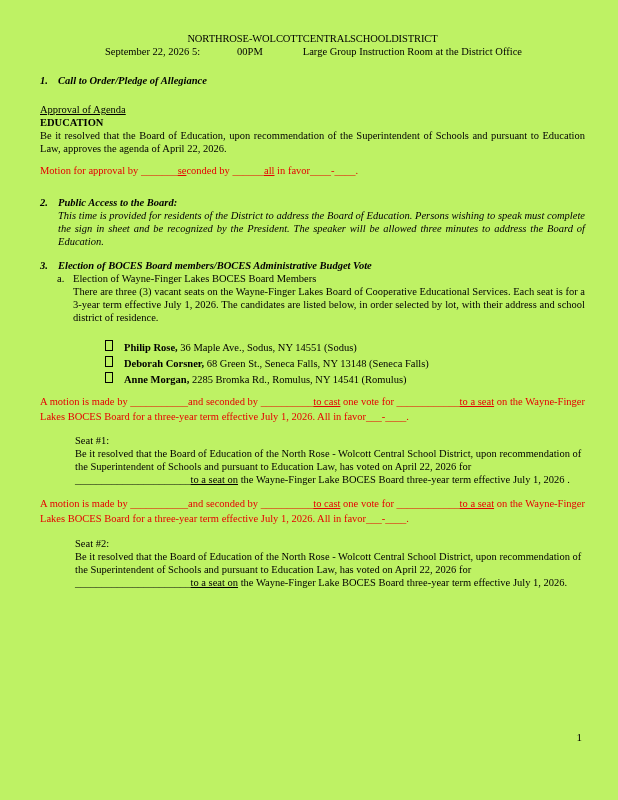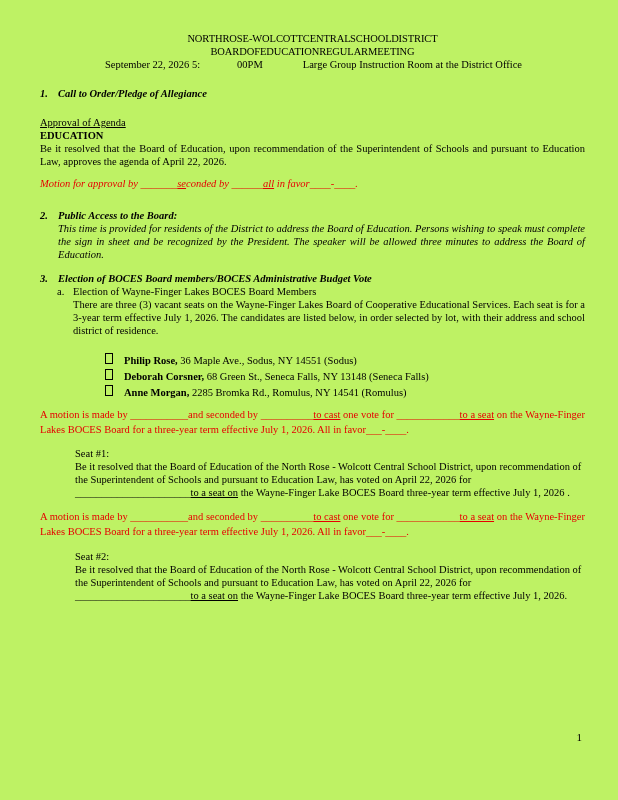--- a/index.html
+++ b/index.html
@@ -22,42 +22,41 @@
   .red{color:var(--red,#e60000);line-height:15px;text-align:justify;}
   .dateline{white-space:nowrap;padding-left:65px;}
   .dateline .g1{margin-left:37px;}
   .dateline .g2{margin-left:40px;}
   .agenda{margin-top:17px;}
   .item-heading{margin-top:16px;}
   .num{display:inline-block;width:18px;}
   .subnum{display:inline-block;width:16px;}
   .approval-block{margin-top:16px;}
   .para{text-align:justify;}
-  .motion-approval{margin-top:8px;font-style:italic;}
+  .motion-approval{margin-top:8px;}
   .item2-heading{margin-top:18px;}
   .indent1{margin-left:18px;font-style:italic;}
   .item3-heading{margin-top:11px;}
   .sub-heading{margin-left:17px;}
   .indent2{margin-left:33px;}
   .candidates{margin-top:16px;margin-left:65px;line-height:16px;}
   .tofu{display:inline-block;width:6px;height:9px;border:1px solid #000;margin-right:11px;}
   .motion-boces-1{margin-top:6px;}
   .seat-block{margin-top:10px;margin-left:35px;}
   .seat-block .body{width:510px;}
   .motion-boces-2{margin-top:10px;}
   .seat-block-2{margin-top:11px;margin-left:35px;}
   .page-number{position:absolute;top:731px;right:36px;font-size:11px;}
 </style>
 </head>
 <body>
 
 <div class="page">
 
   <div class="center tight">NORTH ROSE-WOLCOTT CENTRAL SCHOOL DISTRICT</div>
-  <div class="center tight">BOARD OF EDUCATION REGULAR MEETING</div>
   <div class="dateline">
     <span>September 22, 2026 5:</span><span class="g1">00PM</span><span class="g2">Large Group Instruction Room at the District Office</span>
   </div>
 
 
   <div class="item-heading">
     <span class="num bi">1.</span><span class="bi">Call to Order/Pledge of Allegiance</span>
   </div>
 
   <div class="approval-block">

